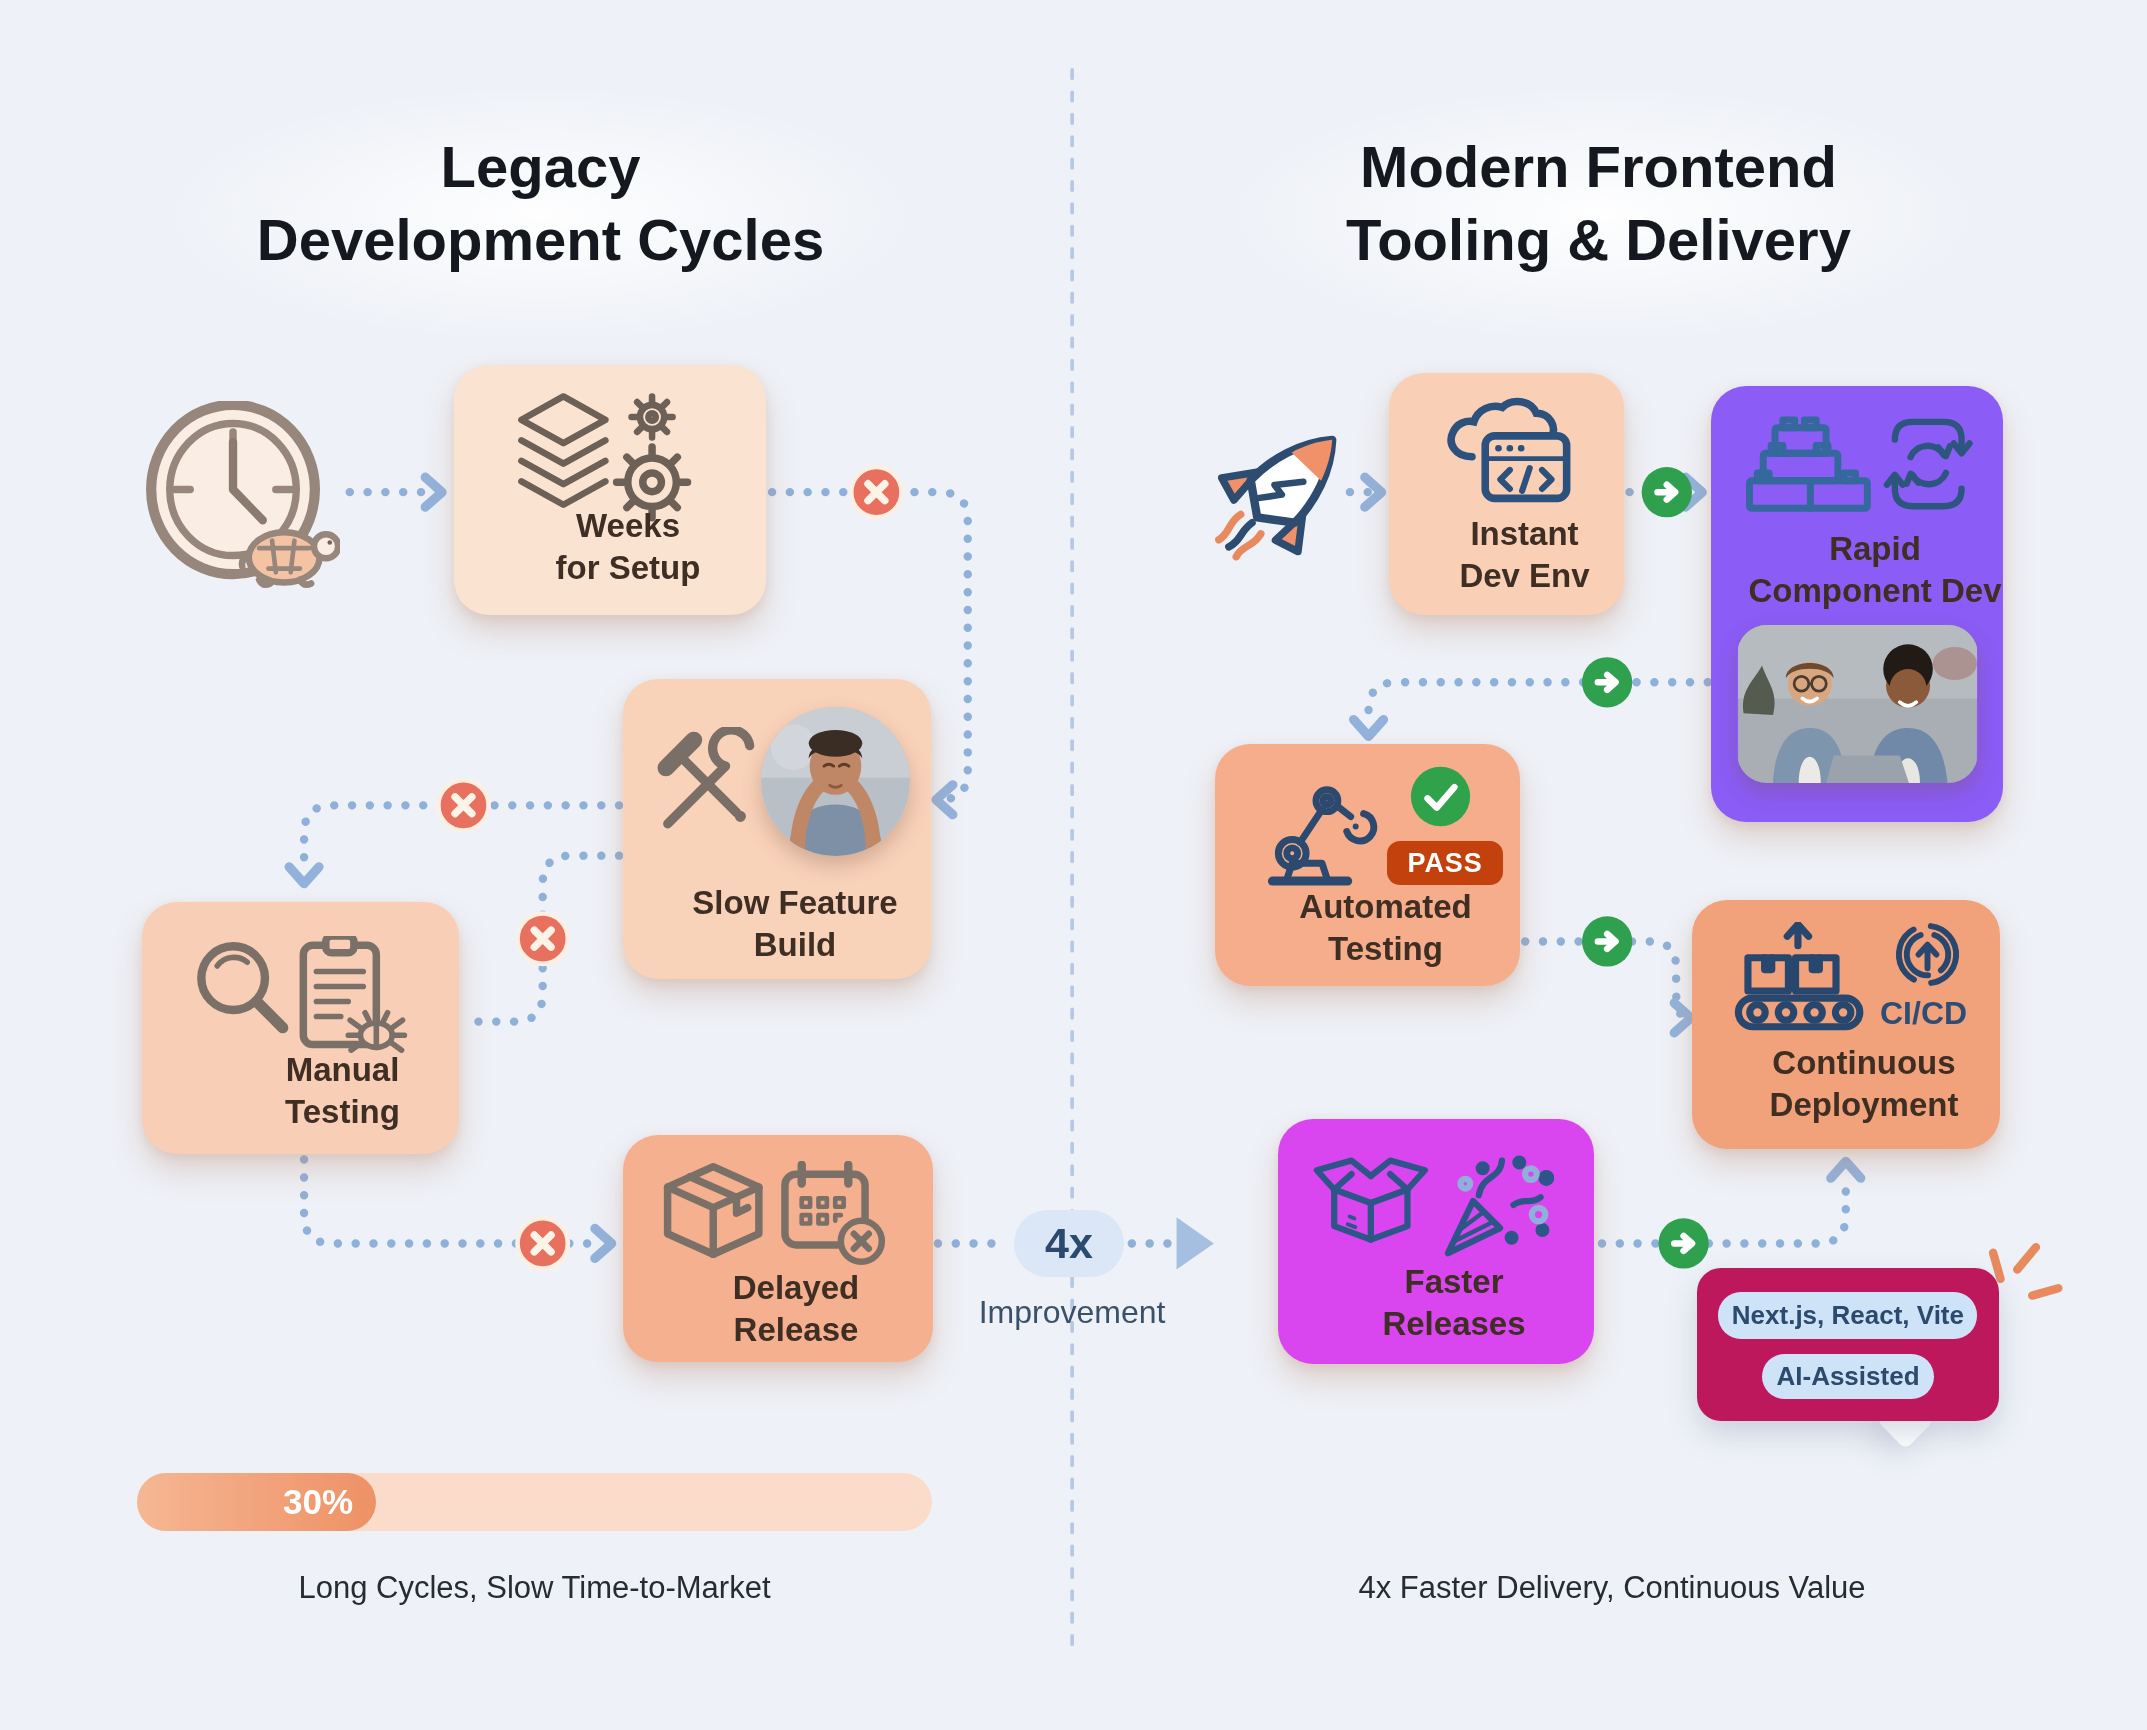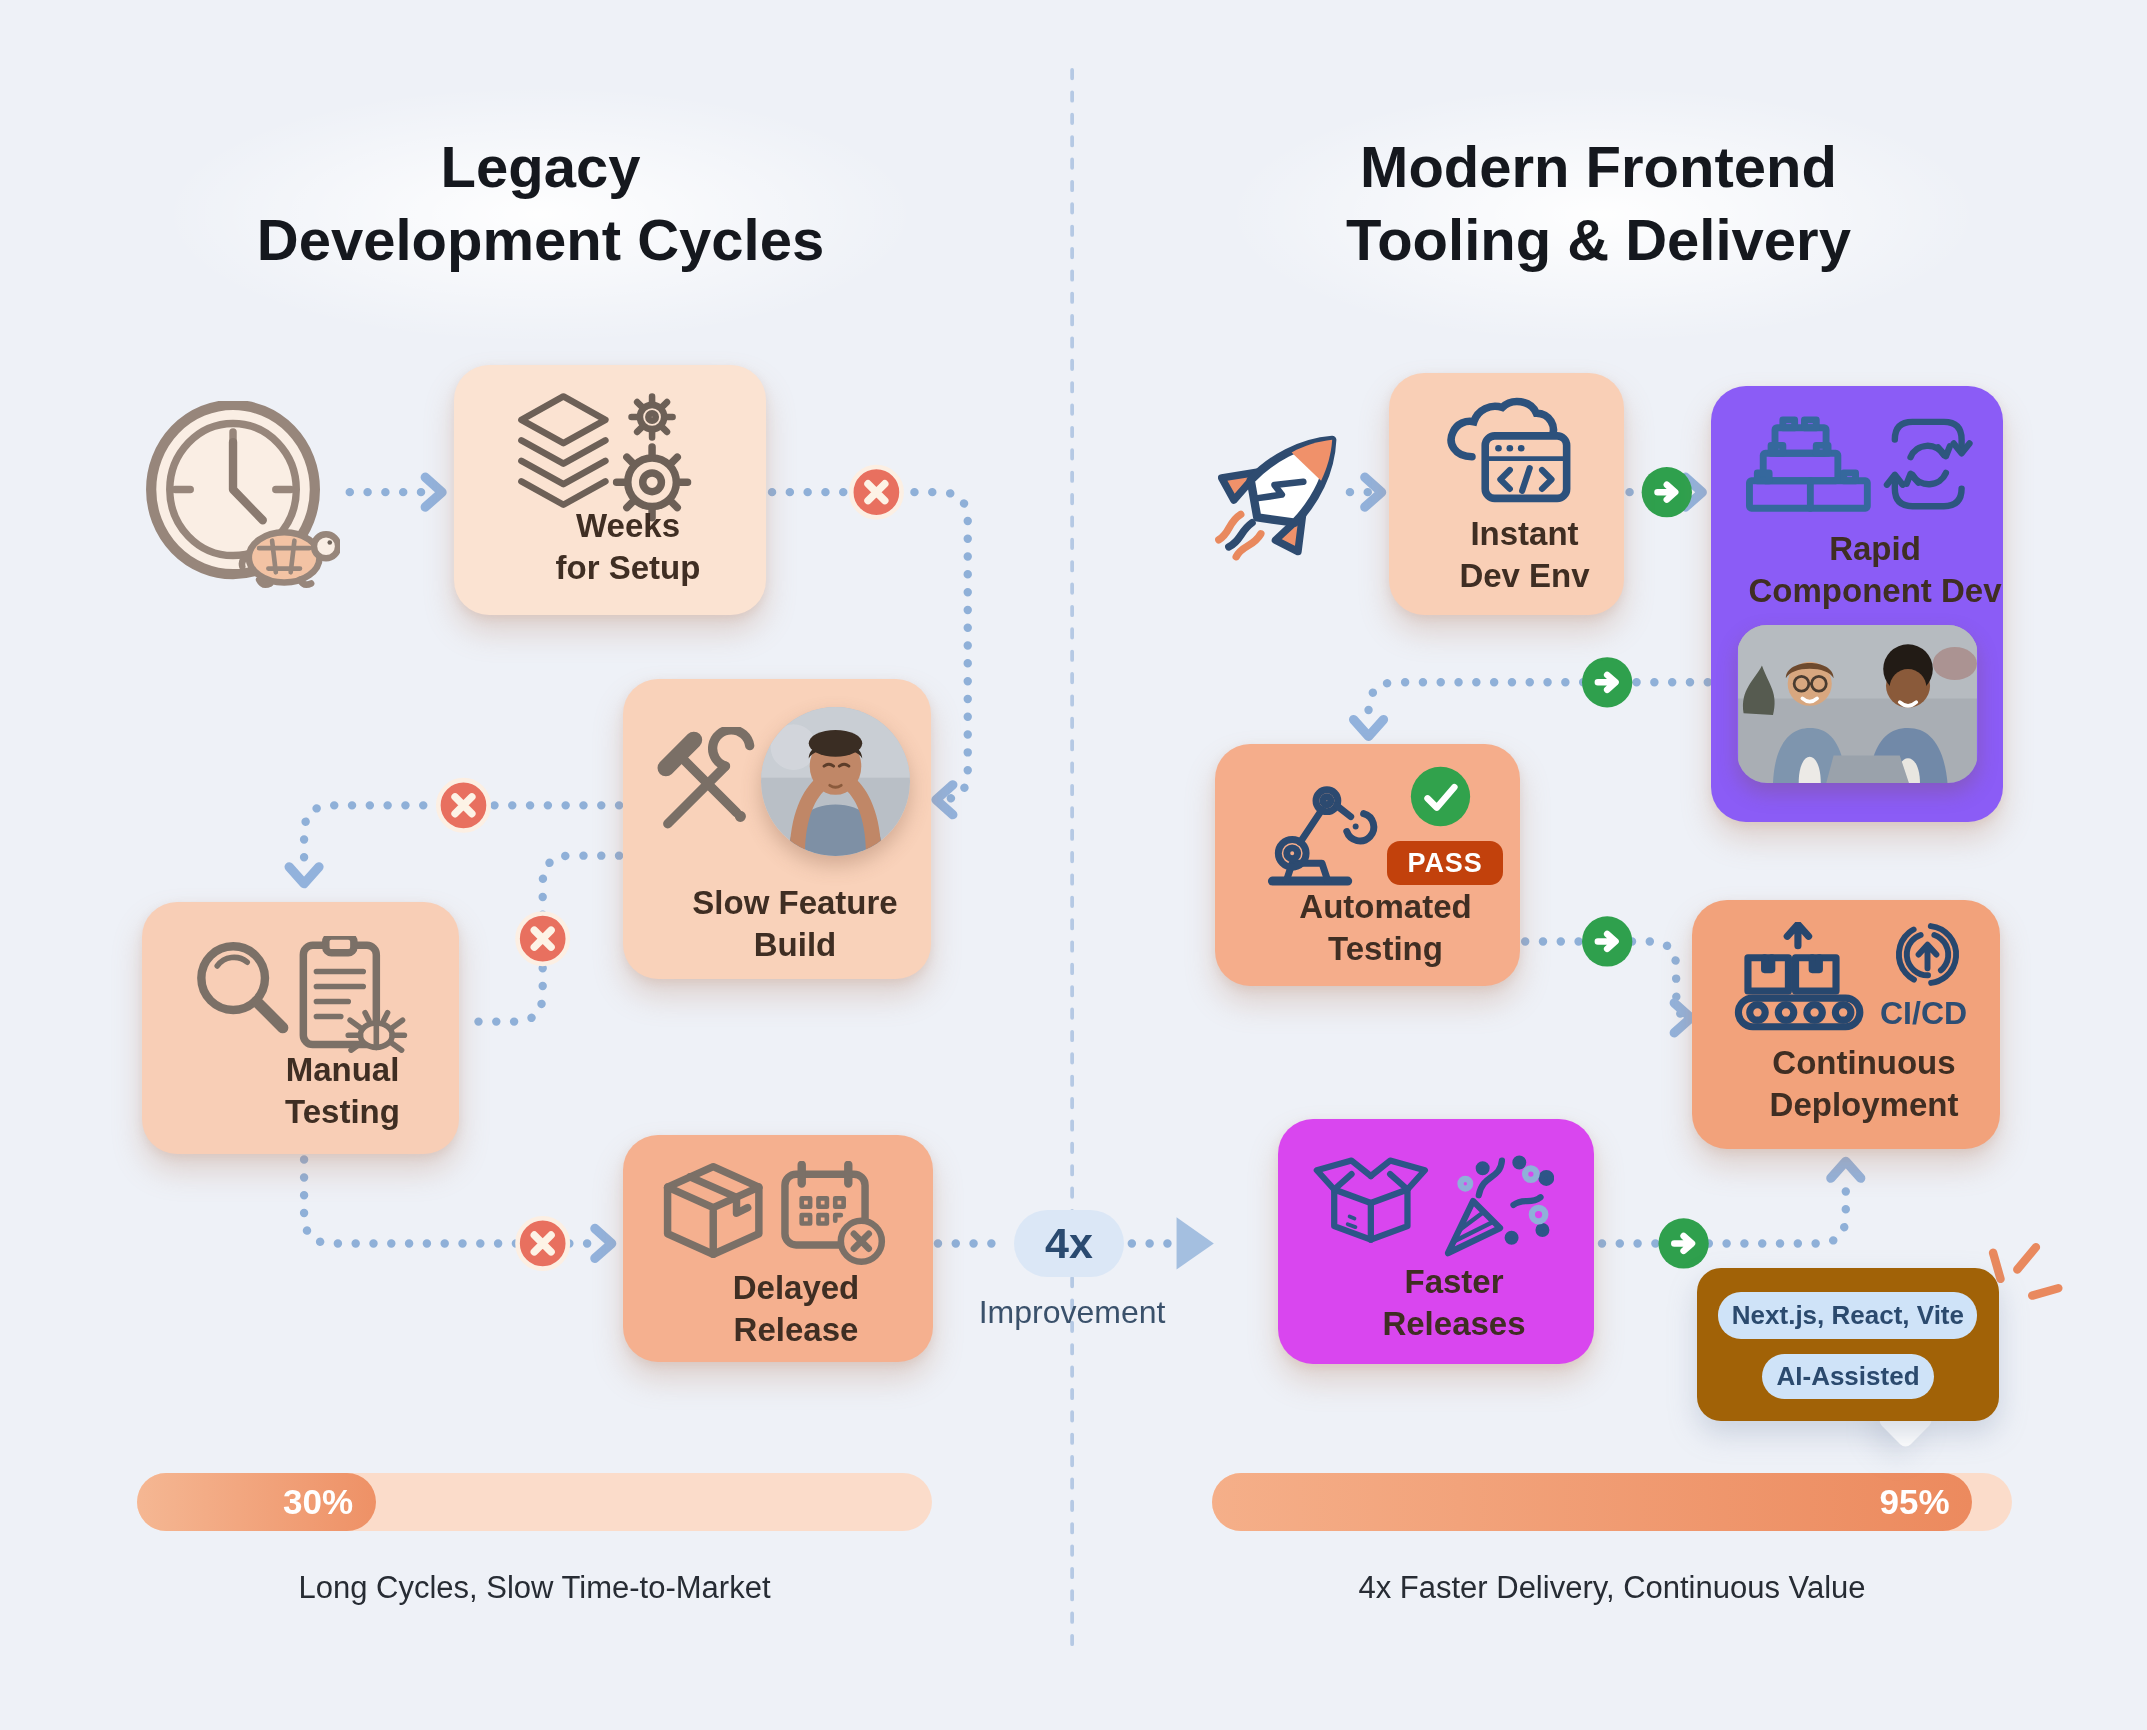--- a/index.html
+++ b/index.html
@@ -21,21 +21,21 @@
            font-size:43px;font-weight:bold;color:#2a4a70;}
   .improvement{position:absolute;z-index:2;left:932px;top:1294px;width:280px;text-align:center;
            font-size:32px;color:#3a516b;}
   .bar-track{position:absolute;z-index:2;height:58px;border-radius:29px;background:#fbdcca;}
   .bar-fill{height:100%;border-radius:29px;display:flex;align-items:center;justify-content:flex-end;
             color:#ffffff;font-size:35px;font-weight:bold;padding-right:0;box-sizing:border-box;}
   .bar-fill span{padding-right:22.4px;}
   #bar-fill-left{background:linear-gradient(90deg,#f5b793,#ee9166);}
   #bar-fill-right{background:linear-gradient(90deg,#f5af89,#ec8a5e);}
   .caption{position:absolute;z-index:2;text-align:center;font-size:31px;color:#272c34;}
-  .bubble{position:absolute;z-index:5;left:1697px;top:1268px;width:302px;height:153px;background:#a16207;
+  .bubble{position:absolute;z-index:5;left:1697px;top:1268px;width:302px;height:153px;background:#be185d;
           border-radius:24px;box-shadow:0 13px 28px rgba(140,155,180,.35);}
   .bubble-tail{position:absolute;z-index:4;left:1885px;top:1400px;width:41px;height:41px;background:#ffffff;
           border-radius:7.5px;transform:rotate(45deg);box-shadow:0 13px 28px rgba(140,155,180,.25);}
   .tag{position:absolute;border-radius:23px;background:#cfe3f8;color:#2b4a6e;font-weight:600;
        display:flex;align-items:center;justify-content:center;font-size:26px;}
   .pass-badge{position:absolute;background:#c2410c;color:#ffffff;font-weight:bold;font-size:27px;
        border-radius:13px;padding:6.5px 20.5px;letter-spacing:0.9px;}
   .cicd-text{position:absolute;font-size:32px;font-weight:600;color:#2d4e74;}
 </style>
 </head>
@@ -466,22 +466,17 @@
     <div class="tag" style="left:65px;top:86px;width:172px;height:45px;">
       <span>AI-Assisted</span>
     </div>
   </div>
 
   <div class="bar-track" style="left:137px;top:1473px;width:795px;">
     <div class="bar-fill" id="bar-fill-left" style="width: 30%;">
       <span>30%</span>
     </div>
   </div>
-  <div class="bar-track" style="left:1212px;top:1473px;width:800px;">
-    <div class="bar-fill" id="bar-fill-right" style="width: 95%;">
-      <span>95%</span>
-    </div>
-  </div>
   <div class="caption" style="left:137px;top:1570px;width:795px;">Long Cycles, Slow Time-to-Market</div>
   <div class="caption" style="left:1212px;top:1570px;width:800px;">4x Faster Delivery, Continuous Value</div>
 
 </div>
 
 
 </body></html>

